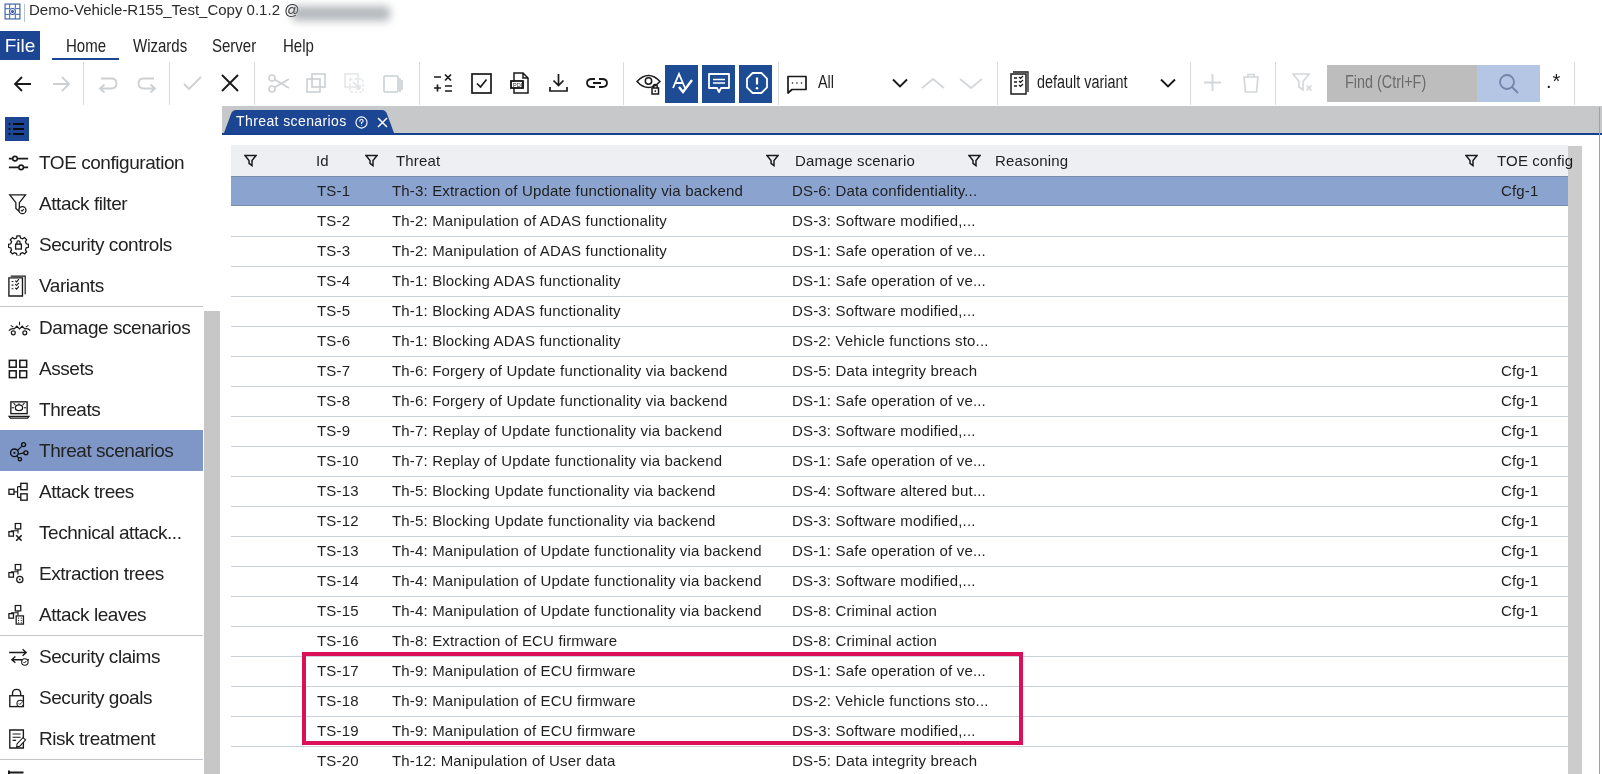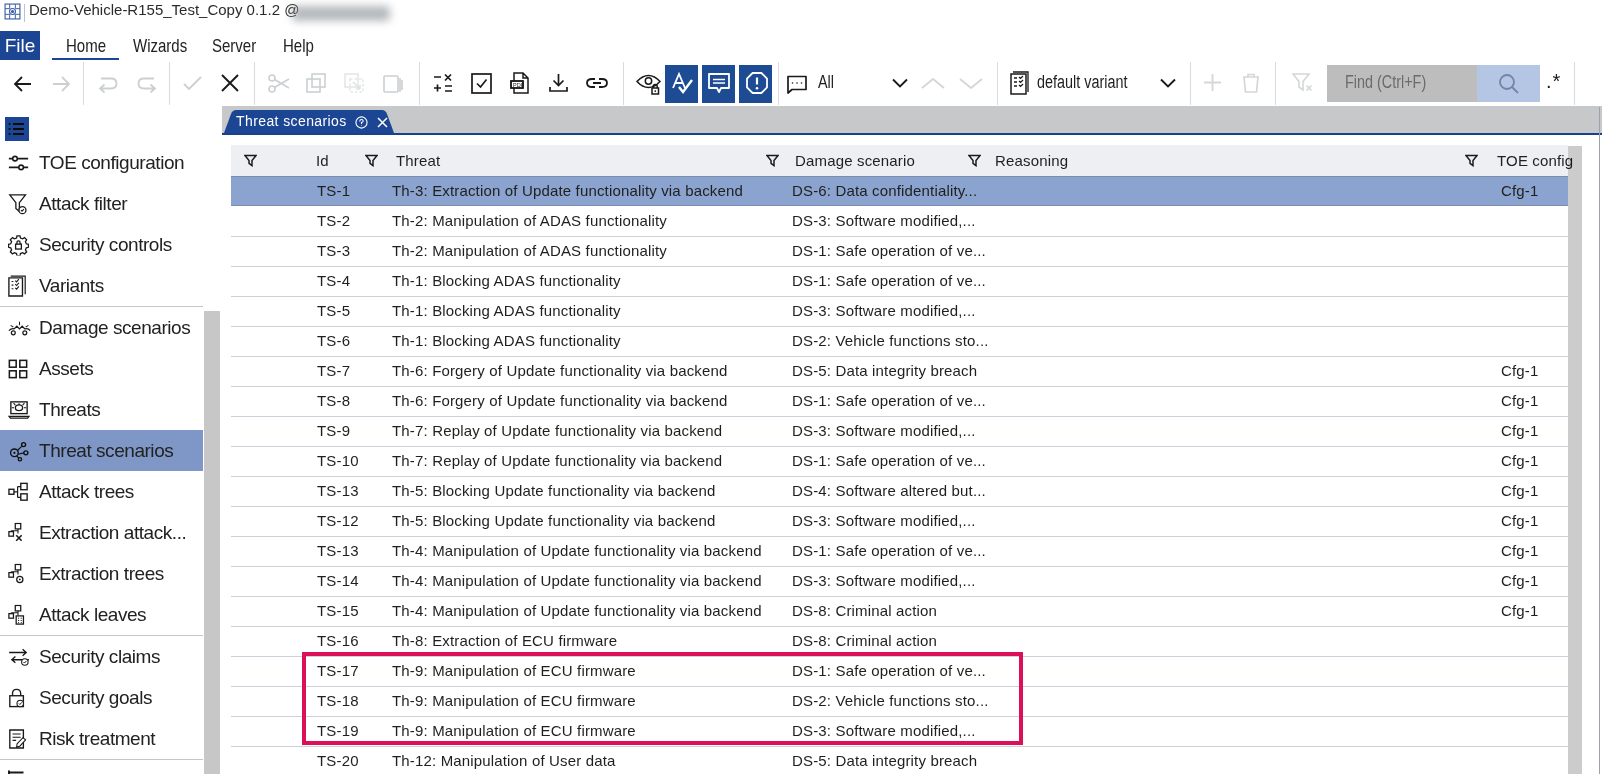--- a/index.html
+++ b/index.html
@@ -318,21 +318,21 @@
         </svg>
         <span class="txt">Attack trees</span>
       </div>
     <div class="side-item" style="top:406px;">
         <svg width="20" height="21" viewBox="0 0 22 23" fill="none" stroke="#1a1a1a" stroke-width="1.4">
           <rect x="8" y="1" width="6" height="6"></rect>
           <rect x="1" y="10" width="5" height="5"></rect>
           <path d="M11,7 V9 M11,9 H3.5 M3.5,9 V10 M11,9 V12" stroke-width="1.2"></path>
           <path d="M9,14 l6,6 M15,14 l-6,6" stroke-width="1.8"></path>
         </svg>
-        <span class="txt">Extraction attack...</span>
+        <span class="txt">Technical attack...</span>
       </div>
     <div class="side-item" style="top:447px;">
         <svg width="20" height="21" viewBox="0 0 22 23" fill="none" stroke="#1a1a1a" stroke-width="1.4">
           <rect x="8" y="1" width="6" height="6"></rect>
           <rect x="1" y="10" width="5" height="5"></rect>
           <path d="M11,7 V9 M11,9 H3.5 M3.5,9 V10 M11,9 V12" stroke-width="1.2"></path>
           <circle cx="13" cy="17.5" r="3.4"></circle>
           <circle cx="13" cy="17.5" r="1" fill="#1a1a1a" stroke="none"></circle>
         </svg>
         <span class="txt">Extraction trees</span>

